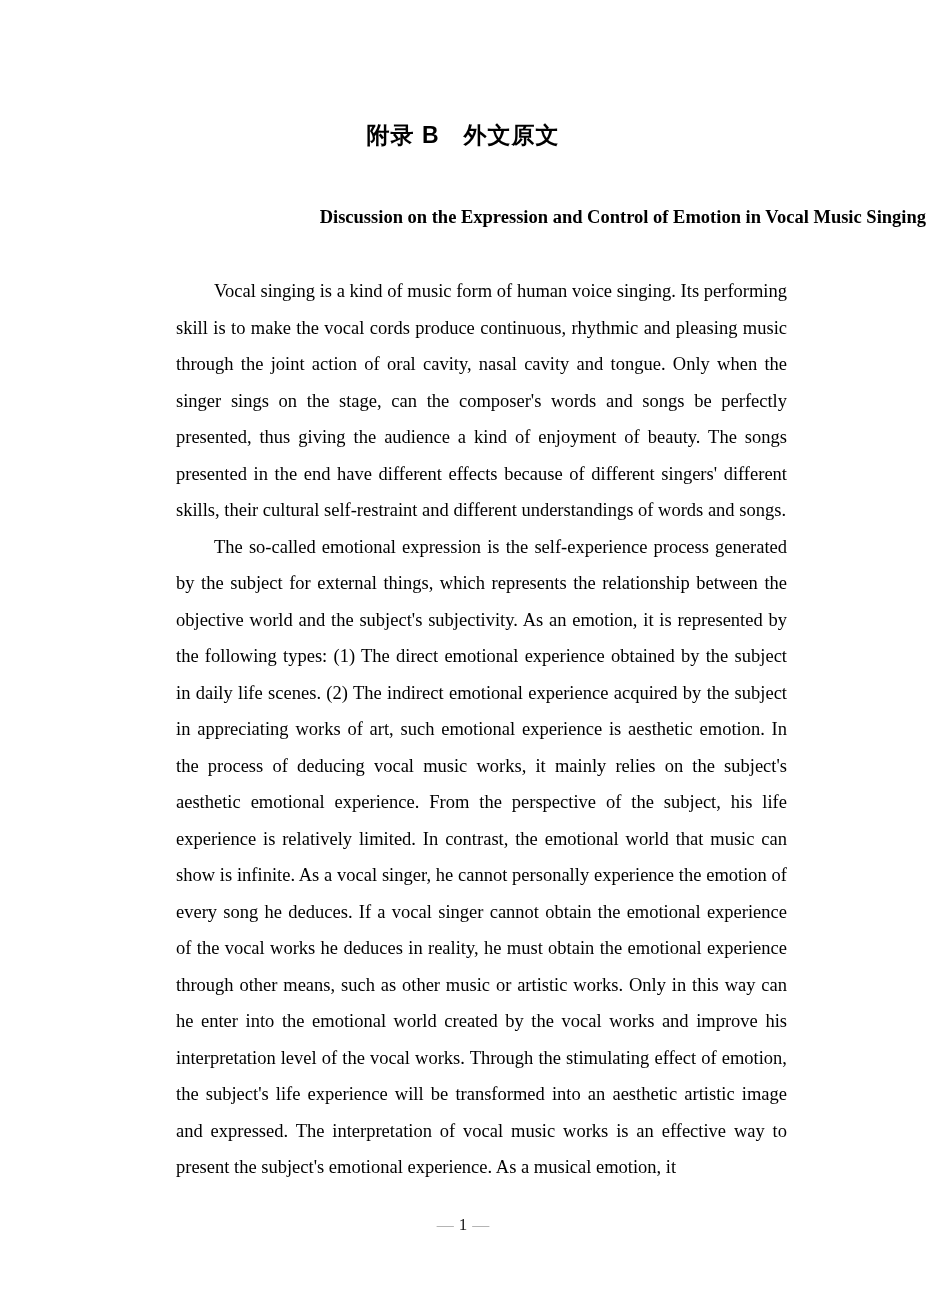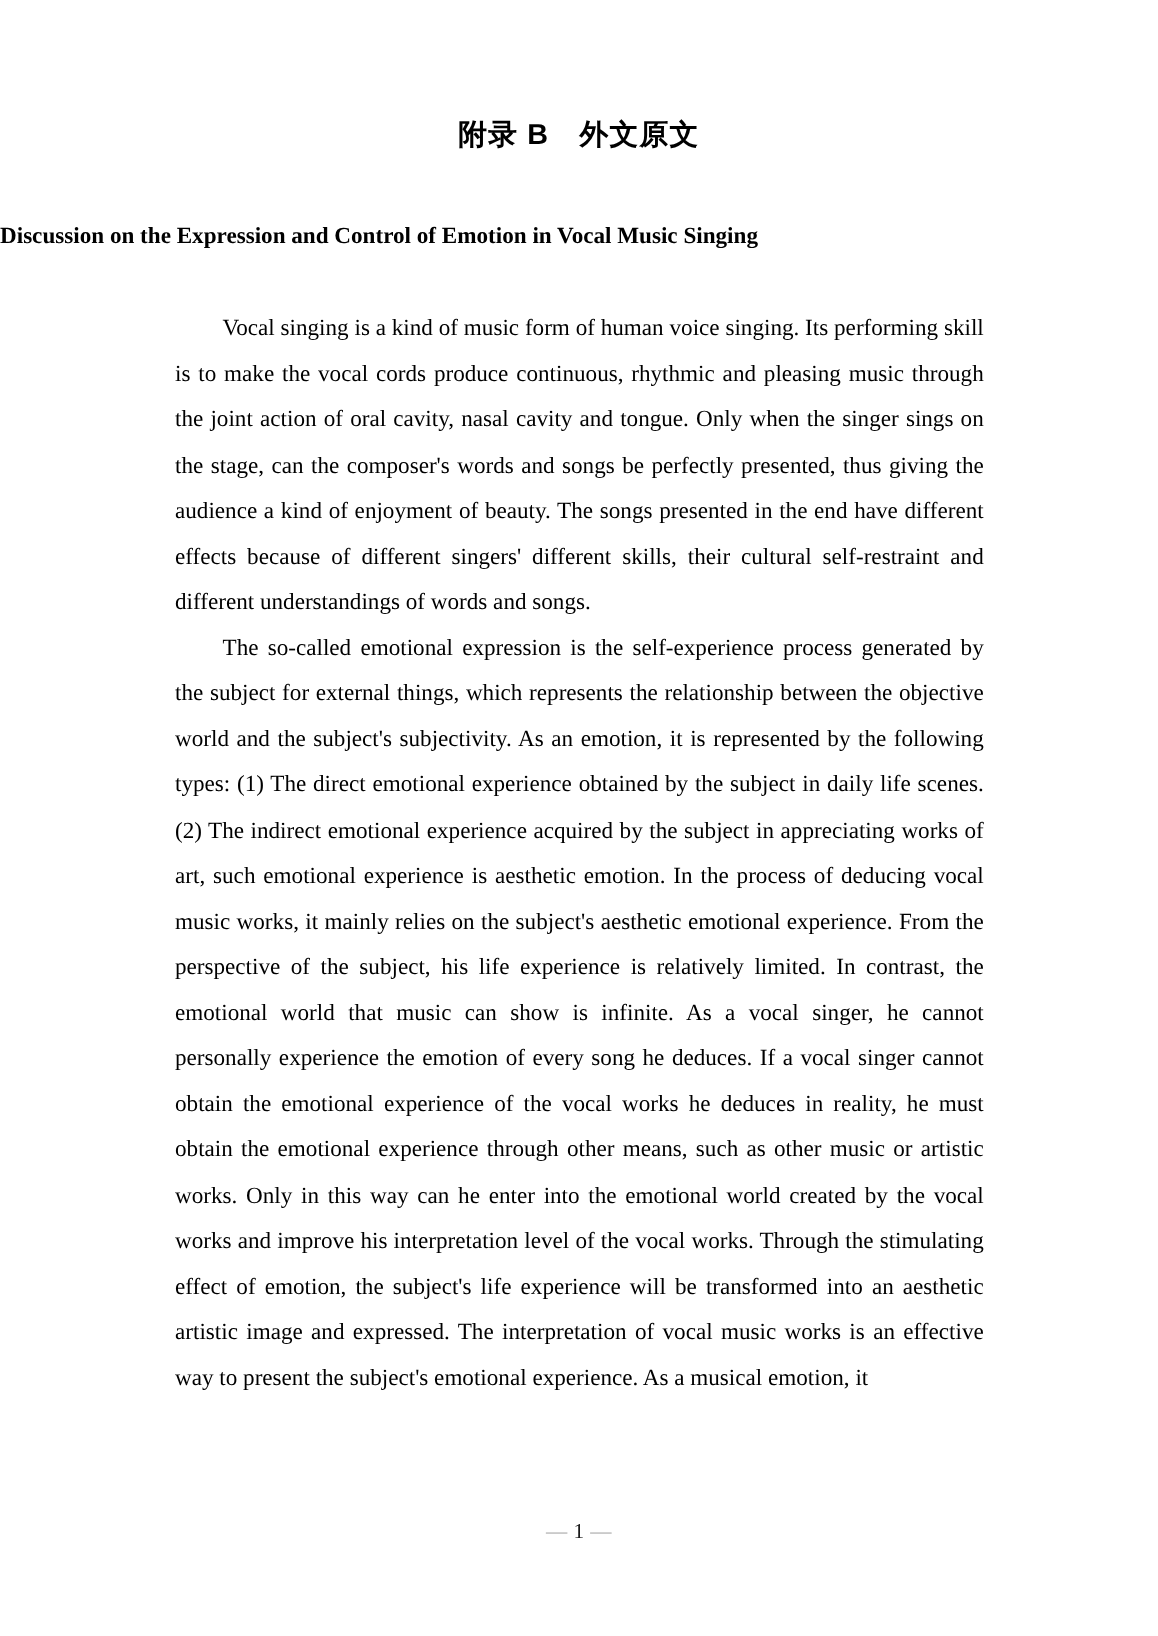--- a/index.html
+++ b/index.html
@@ -11,53 +11,54 @@
     position: relative;
     width: 926px;
     height: 1309px;
     background: #ffffff;
     color: #000000;
     overflow: hidden;
     font-family: "Liberation Serif", "DejaVu Serif", serif;
   }
   .appendix-title {
     margin: 0;
-    padding-top: 92px;
+    padding-top: 120px;
     text-align: center;
     font-family: "Liberation Sans", "DejaVu Sans", sans-serif;
     font-weight: 700;
     font-size: 23px;
     line-height: 30px;
     letter-spacing: 1px;
     color: #000000;
   }
   .article-title {
     margin: 0;
     padding-top: 55px;
-    text-align: left;
+    text-align: right;
     font-family: "Liberation Serif", "DejaVu Serif", serif;
     font-weight: 700;
     font-size: 18.5px;
     line-height: 24px;
     color: #000000;
   }
   .body-text {
     margin: 0;
     padding: 44px 139px 0 140px;
     font-size: 18.5px;
     line-height: 36.5px;
     color: #000000;
   }
   .body-text p {
     margin: 0;
     text-align: justify;
     text-justify: inter-word;
   }
   .body-text p.indented {
     text-indent: 38px;
+    margin-left: 36px;
   }
   .body-text p.section-heading {
     text-indent: 0;
     text-align: left;
   }
   .footer {
     position: absolute;
     left: 0;
     right: 0;
     bottom: 74px;

